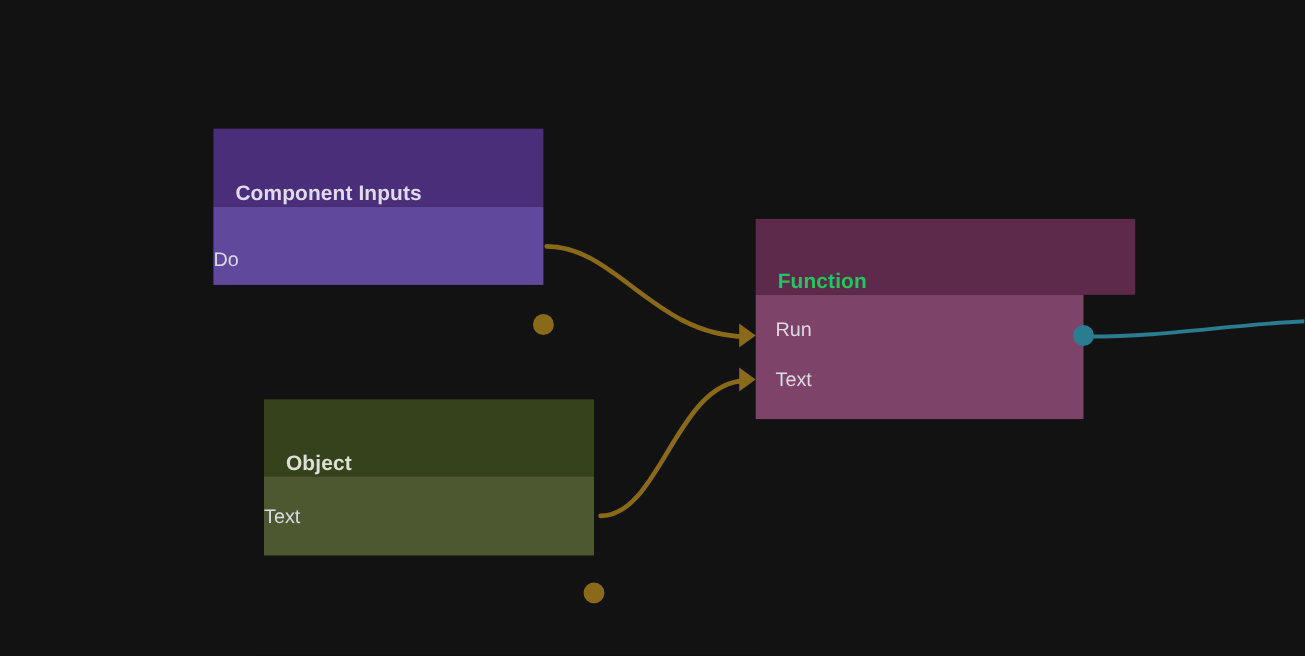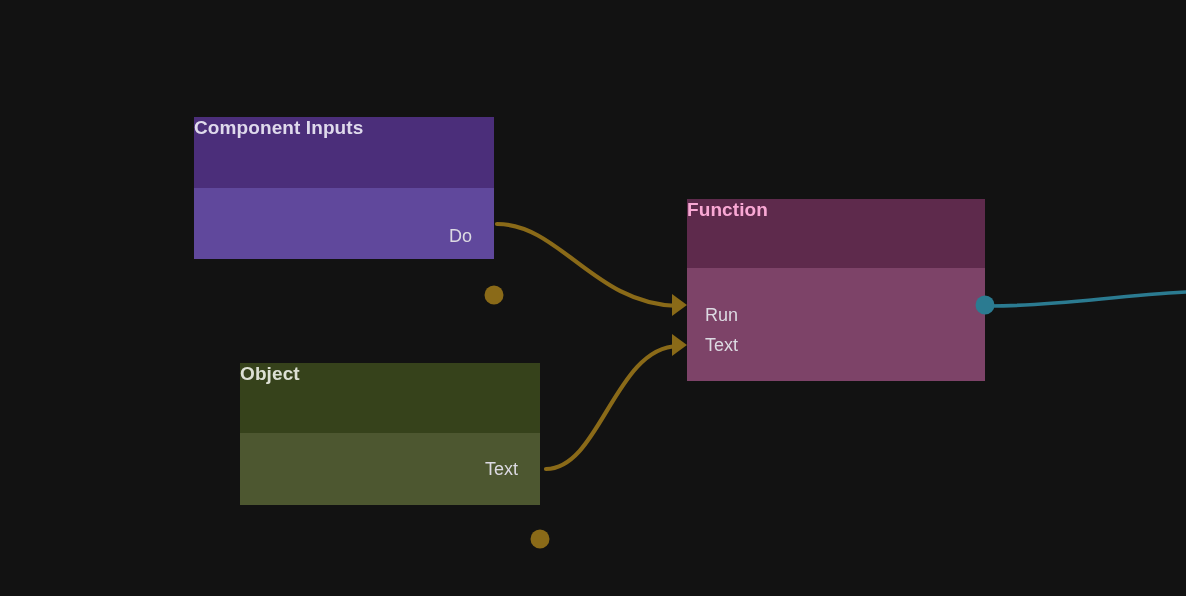--- a/index.html
+++ b/index.html
@@ -25,40 +25,40 @@
     pointer-events: none;
   }
   .node {
     position: absolute;
     box-sizing: border-box;
     overflow: visible;
   }
   .node-header {
     box-sizing: border-box;
     display: flex;
-    align-items: flex-start;
+    align-items: flex-end;
+    padding-left: 20px;
     font-weight: bold;
     letter-spacing: 0.1px;
   }
   .node-body {
     box-sizing: border-box;
     position: relative;
   }
   .port-row {
     position: absolute;
     left: 0;
     right: 0;
     height: 24px;
     display: flex;
     align-items: center;
   }
   .port-row.out {
-    justify-content: flex-end;
+    justify-content: flex-start;
     padding-right: 22px;
-    margin-left: 18px;
   }
   .port-row.in {
     justify-content: flex-start;
     padding-left: 18px;
   }
   .port-label {
     font-size: 18px;
     color: #dcdae2;
     white-space: nowrap;
     line-height: 1;
@@ -79,21 +79,21 @@
     border-bottom: 11px solid transparent;
   }
 
   
   #node-component-inputs { left: 194px; top: 117px; width: 300px; height: 142px; }
   #node-component-inputs .node-header { background: #4b2e7a; height: 71px; width: 300px; font-size: 19px; color: #dfdaec; }
   #node-component-inputs .node-body { background: #60489c; height: 71px; width: 300px; }
 
   
   #node-function { left: 687px; top: 199px; width: 298px; height: 182px; }
-  #node-function .node-header { background: #5e2a4c; height: 69px; width: 298px; font-size: 19px; color: #f9a8d4; }
+  #node-function .node-header { background: #5e2a4c; height: 69px; width: 345px; font-size: 19px; color: #22c55e; }
   #node-function .node-body { background: #7d4368; height: 113px; width: 298px; }
 
   
   #node-object { left: 240px; top: 363px; width: 300px; height: 180px; }
   #node-object .node-header { background: #36421b; height: 70px; width: 300px; font-size: 19px; color: #dde0d4; }
   #node-object .node-body { background: #4d5730; height: 72px; width: 300px; }
 </style>
 </head>
 <body>
 
@@ -118,21 +118,21 @@
       </div>
       <span class="port-dot" style="left:300px; top:107px; background:#8a6a18;"></span>
     </div>
   </div>
 
   <div class="node" id="node-function">
     <div class="node-header">
       <span>Function</span>
     </div>
     <div class="node-body">
-      <div class="port-row in" style="top:35px;">
+      <div class="port-row in" style="top:19px;">
         <span class="port-label">Run</span>
       </div>
       <div class="port-row in" style="top:65px;">
         <span class="port-label">Text</span>
       </div>
       <span class="port-arrow" style="left:0px; top:37px; border-left:15px solid #8a6a18;"></span>
       <span class="port-arrow" style="left:0px; top:77px; border-left:15px solid #8a6a18;"></span>
       <span class="port-dot" style="left:298px; top:37px; background:#2b7b91;"></span>
     </div>
   </div>

